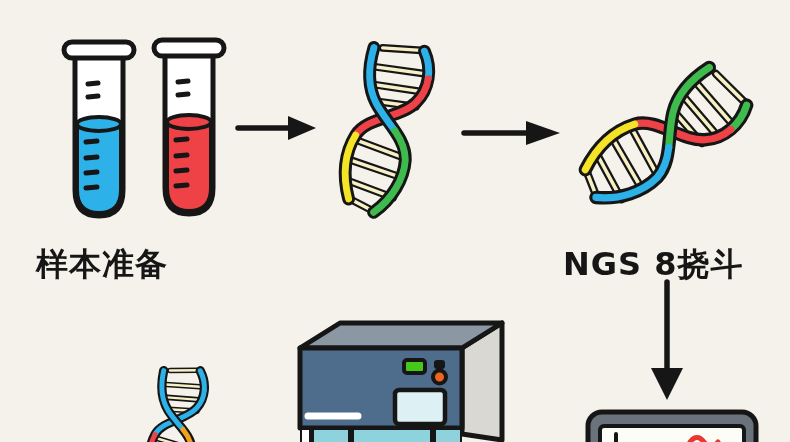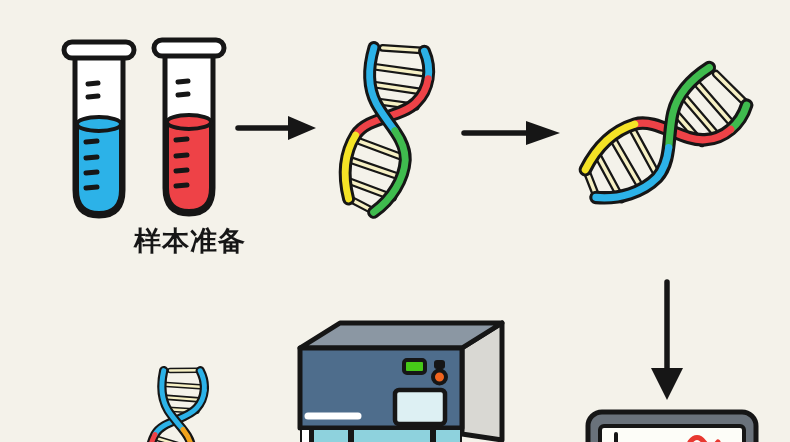--- a/index.html
+++ b/index.html
@@ -3,22 +3,22 @@
 <meta charset="utf-8">
 <style>
   html,body{margin:0;padding:0;}
   body{font-family:"DejaVu Sans",sans-serif;}
   .stage{
     position:relative;width:790px;height:442px;overflow:hidden;
     background:var(--bg,#f4f2ea);
   }
   .abs{position:absolute;}
   .step-label{
-    position:absolute;top:223px;width:210px;text-align:right;
-    font-size:27px;font-weight:800;letter-spacing:1px;color:var(--ink,#141414);
+    position:absolute;top:243px;width:210px;text-align:left;
+    font-size:32px;font-weight:800;letter-spacing:1px;color:var(--ink,#141414);
     white-space:nowrap;
   }
   svg{display:block;overflow:visible;}
   .clip{overflow:hidden;}
   .defs-holder{position:absolute;width:0;height:0;overflow:hidden;}
 </style>
 </head>
 <body>
 
 <div class="stage">
@@ -97,20 +97,21 @@
   <svg class="abs" style="left:460px;top:116px;" width="104" height="34" viewBox="0 0 104 34">
     <line x1="4" y1="17" x2="68" y2="17" stroke="var(--ink)" stroke-width="5.5" stroke-linecap="round"></line>
     <polygon points="66,5 100,17 66,29" fill="var(--ink)"></polygon>
   </svg>
 
   <svg class="abs" style="left:532px;top:10px;" width="260" height="260" viewBox="0 0 260 260">
     <g transform="translate(130,128) rotate(55) scale(0.9) translate(-66,-106)" style="--cA1:var(--green);--cA2:var(--red);--cA3:var(--yellow);--cB1:var(--green);--cB2:var(--blue);">
       <use href="#dna-helix-geo"></use>
     </g>
   </svg>
+  <div class="step-label" style="left:563px;">NGS 8挠斗</div>
 
   <svg class="abs" style="left:648px;top:278px;" width="38" height="126" viewBox="0 0 38 126">
     <line x1="19" y1="4" x2="19" y2="94" stroke="var(--ink)" stroke-width="5.5" stroke-linecap="round"></line>
     <polygon points="3,90 35,90 19,122" fill="var(--ink)"></polygon>
   </svg>
 
   <svg class="abs" style="left:100px;top:348px;" width="150" height="160" viewBox="0 0 150 160">
     <g transform="translate(75,80) rotate(10) scale(0.62) translate(-66,-106)" style="--cA1:var(--blue);--cA2:var(--blue);--cA3:var(--red);--cB1:var(--blue);--cB2:var(--orange);">
       <use href="#dna-helix-geo"></use>
     </g>

